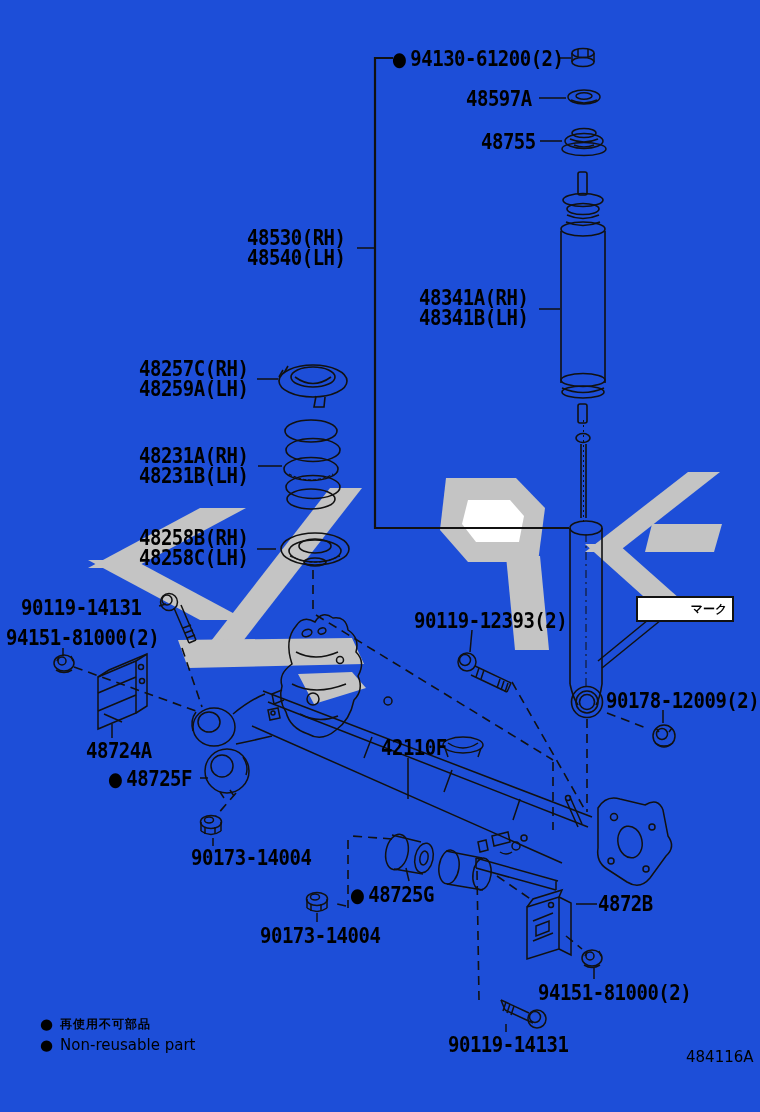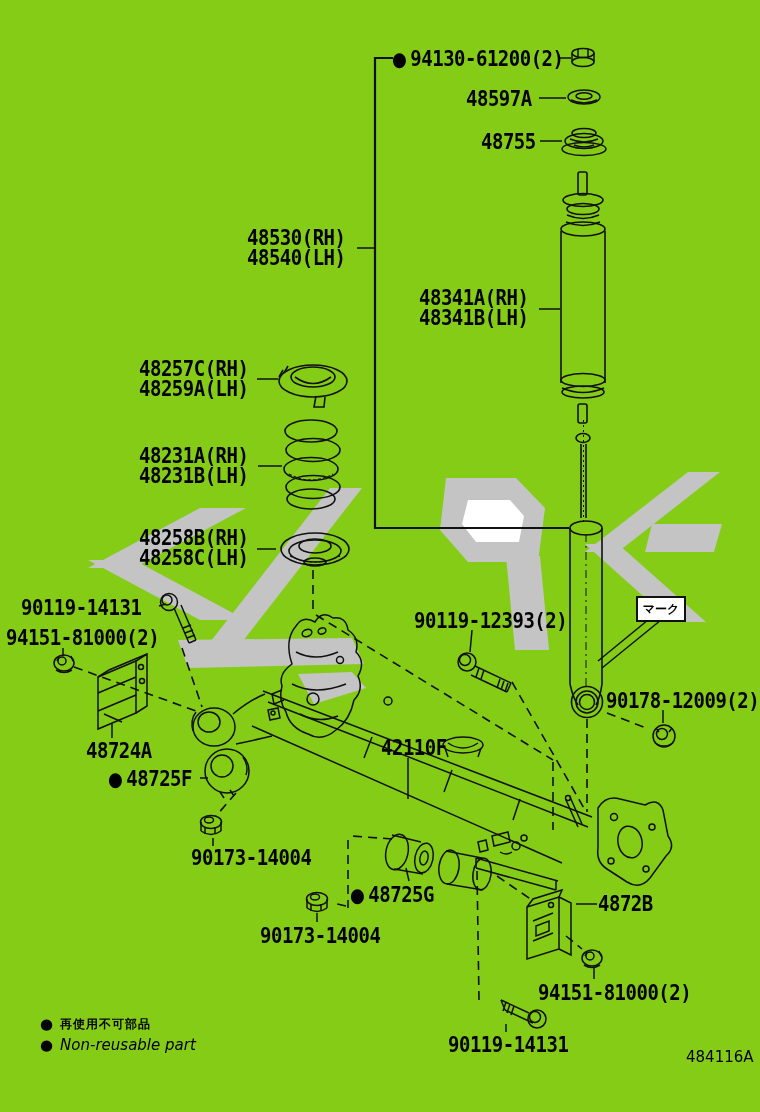--- a/index.html
+++ b/index.html
@@ -1,41 +1,42 @@
 <!DOCTYPE html>
 <html><head>
 <meta charset="utf-8">
 <style>
   html,body{margin:0;padding:0;background:#fff;}
   .stage{
-    position:relative;width:760px;height:1112px;background:#84cc16;
+    position:relative;width:760px;height:1112px;background:#1d4ed8;
     font-family:"DejaVu Sans Mono","Liberation Mono",monospace;
     overflow:hidden;
   }
   .stage svg{position:absolute;left:0;top:0;}
   .lbl{
     position:absolute;font-weight:bold;font-size:19px;line-height:18px;
     letter-spacing:-0.5px;color:#000;white-space:nowrap;
     transform:scaleY(1.16);transform-origin:0 0;
   }
   .lbl .bullet{margin-right:4px;font-family:"DejaVu Sans",sans-serif;font-size:17px;}
   .mark-box{
     position:absolute;left:636px;top:596px;width:46px;height:22px;
     border:2px solid #111;display:flex;align-items:center;justify-content:center;
     font-family:"DejaVu Sans",sans-serif;font-size:12px;font-weight:bold;color:#000;
     background:#fff;
+    padding-left:48px;
   }
   .legend{
     position:absolute;left:40px;top:1015px;color:#000;
     font-family:"DejaVu Sans","Liberation Sans",sans-serif;
   }
   .legend .row{display:flex;align-items:center;margin-bottom:3px;}
   .legend .bullet{font-size:15px;margin-right:7px;}
   .legend .jp{font-size:12px;font-weight:bold;letter-spacing:1px;}
-  .legend .en{font-size:15px;font-style:italic;}
+  .legend .en{font-size:15px;}
   .docnum{
     position:absolute;left:686px;top:1048px;color:#000;font-size:15px;
     font-family:"DejaVu Sans","Liberation Sans",sans-serif;
   }
   .two-line div{white-space:nowrap;}
 </style>
 </head>
 <body>
 
 <div class="stage">

